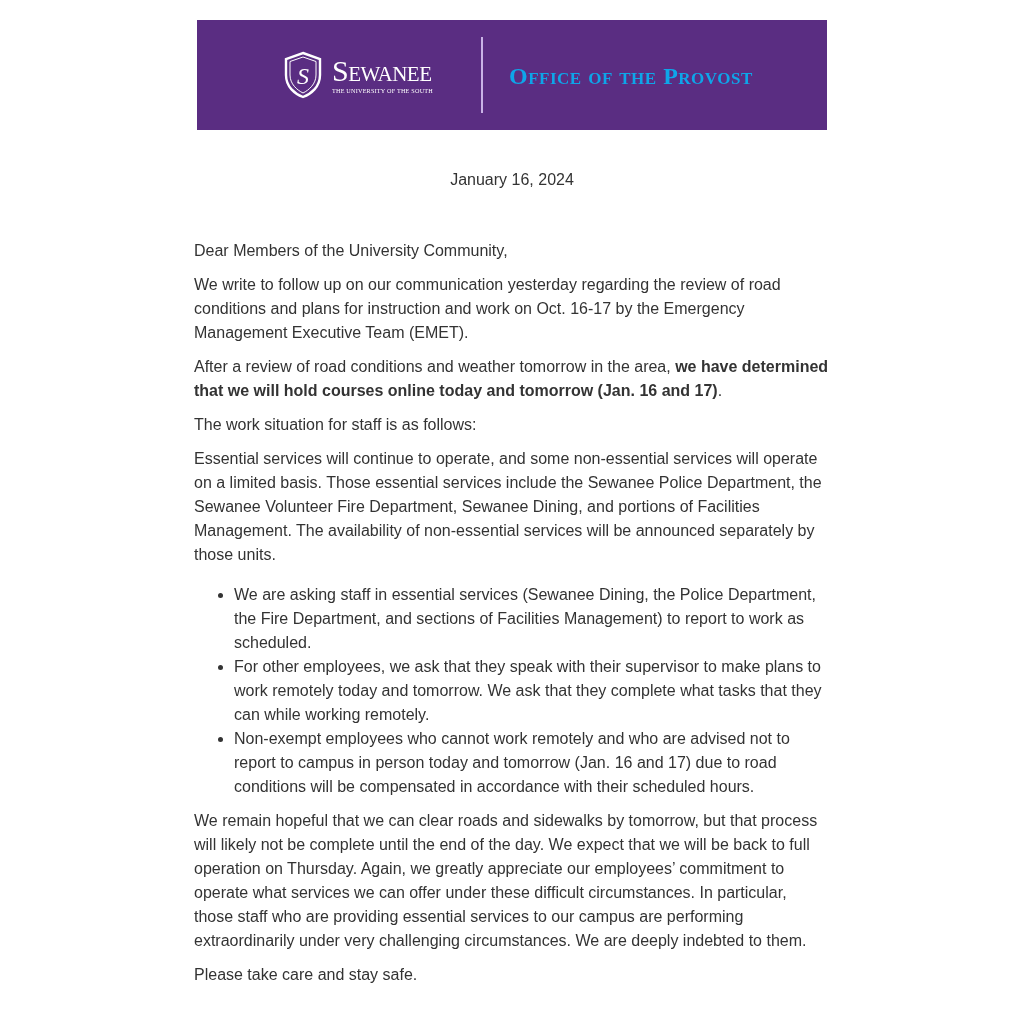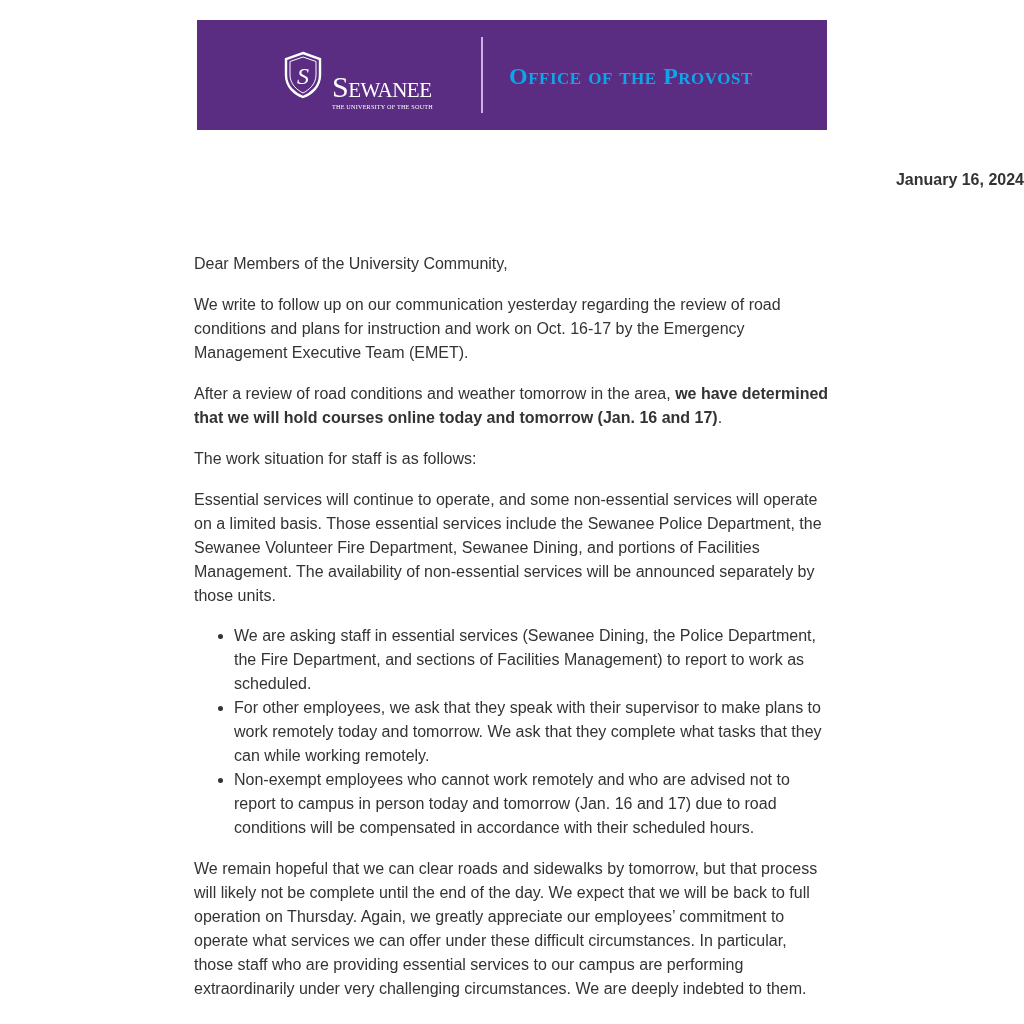--- a/index.html
+++ b/index.html
@@ -1,33 +1,33 @@
 <!DOCTYPE html>
 <html><head>
 <meta charset="utf-8">
 <style>
   html, body { margin: 0; padding: 0; background: #ffffff; }
   body { width: 1024px; height: 1024px; overflow: hidden; position: relative;
          font-family: "Liberation Sans", sans-serif; color: #333333; }
   .banner { position: absolute; left: 197px; top: 20px; width: 630px; height: 110px;
             background: #5a2d82; }
   .shield { position: absolute; left: 86px; top: 31px; width: 40px; height: 48px; }
-  .wordmark { position: absolute; left: 135px; top: 52px; color: #ffffff;
+  .wordmark { position: absolute; left: 135px; top: 36px; color: #ffffff;
               font-family: "Liberation Serif", serif; }
   .wordmark .big { font-size: 30px; line-height: 30px; letter-spacing: -0.5px; display: block;
                    font-variant: small-caps; }
   .wordmark .small { font-size: 6.2px; letter-spacing: 0.2px; display: block; margin-top: 1px; }
   .divider { position: absolute; left: 284px; top: 17px; width: 2px; height: 76px; background: #c9b3e6; }
   .provost { position: absolute; left: 312px; top: 43px; color: #0ea5e9;
              font-family: "Liberation Serif", serif; font-size: 24px; font-weight: bold;
              font-variant: small-caps; letter-spacing: 0.5px; }
-  .date { position: absolute; left: 0; width: 1024px; top: 171px; text-align: right;
-          font-size: 16px; font-weight: bold; }
+  .date { position: absolute; left: 0; width: 1024px; top: 171px; text-align: center;
+          font-size: 16px; }
   .content { position: absolute; left: 194px; top: 235px; width: 636px; font-size: 16px; line-height: 24px; }
-  .content p { margin: 17px 0 10px 0; }
+  .content p { margin: 4px 0 10px 0; }
   .content ul { margin: 16px 0 10px 0; padding-left: 40px; }
   .content li { margin: 0; }
   .content .salutation { margin-bottom: 10px; }
   .content .closing { margin-top: 20px; }
 </style>
 </head>
 <body>
 
 <div class="banner">
   <svg class="shield" viewBox="0 0 40 48">
@@ -50,13 +50,14 @@
   <p>We write to follow up on our communication yesterday regarding the review of road conditions and plans for instruction and work on Oct. 16-17 by the Emergency Management Executive Team (EMET).</p>
   <p><span>After a review of road conditions and weather tomorrow in the area, </span><strong>we have determined that we will hold courses online today and tomorrow (Jan. 16 and 17)</strong><span>.</span></p>
   <p>The work situation for staff is as follows:</p>
   <p>Essential services will continue to operate, and some non-essential services will operate on a limited basis. Those essential services include the Sewanee Police Department, the Sewanee Volunteer Fire Department, Sewanee Dining, and portions of Facilities Management. The availability of non-essential services will be announced separately by those units.</p>
   <ul>
     <li>We are asking staff in essential services (Sewanee Dining, the Police Department, the Fire Department, and sections of Facilities Management) to report to work as scheduled.</li>
     <li>For other employees, we ask that they speak with their supervisor to make plans to work remotely today and tomorrow. We ask that they complete what tasks that they can while working remotely.</li>
     <li>Non-exempt employees who cannot work remotely and who are advised not to report to campus in person today and tomorrow (Jan. 16 and 17) due to road conditions will be compensated in accordance with their scheduled hours.</li>
   </ul>
   <p>We remain hopeful that we can clear roads and sidewalks by tomorrow, but that process will likely not be complete until the end of the day. We expect that we will be back to full operation on Thursday. Again, we greatly appreciate our employees’ commitment to operate what services we can offer under these difficult circumstances. In particular, those staff who are providing essential services to our campus are performing extraordinarily under very challenging circumstances. We are deeply indebted to them.</p>
+  <p>Please take care and stay safe.</p>
 </div>
 
 </body></html>

